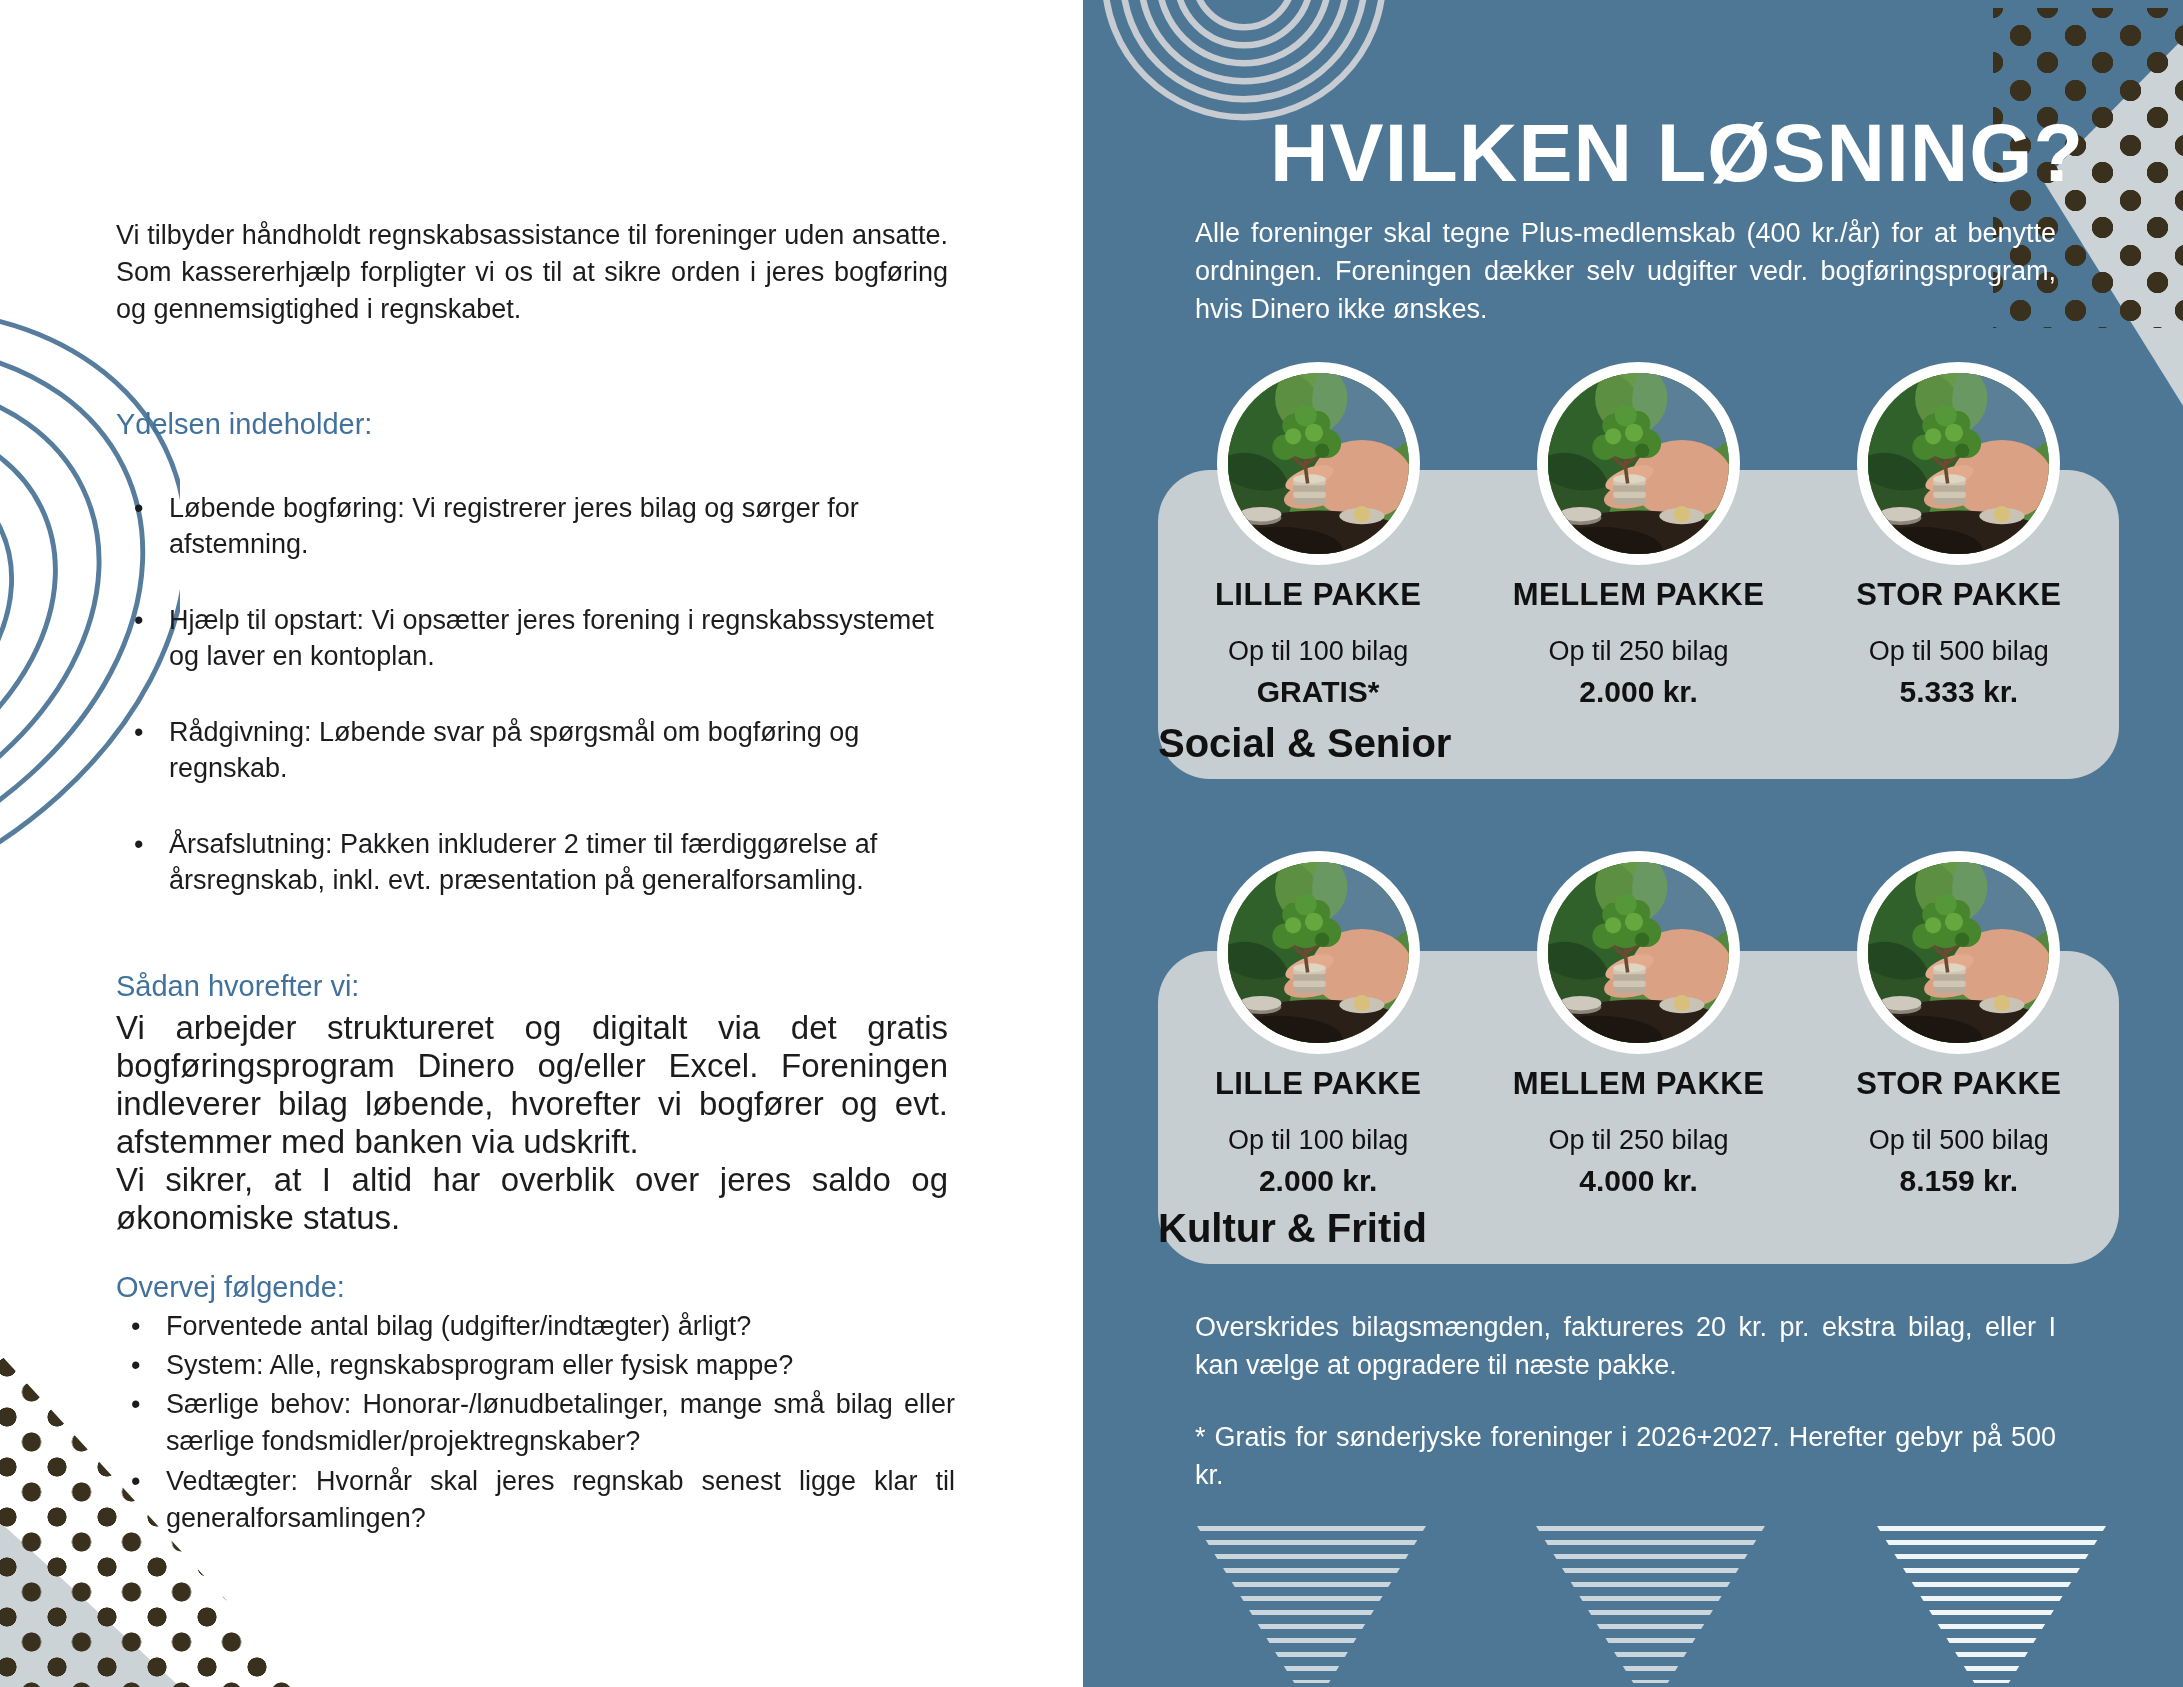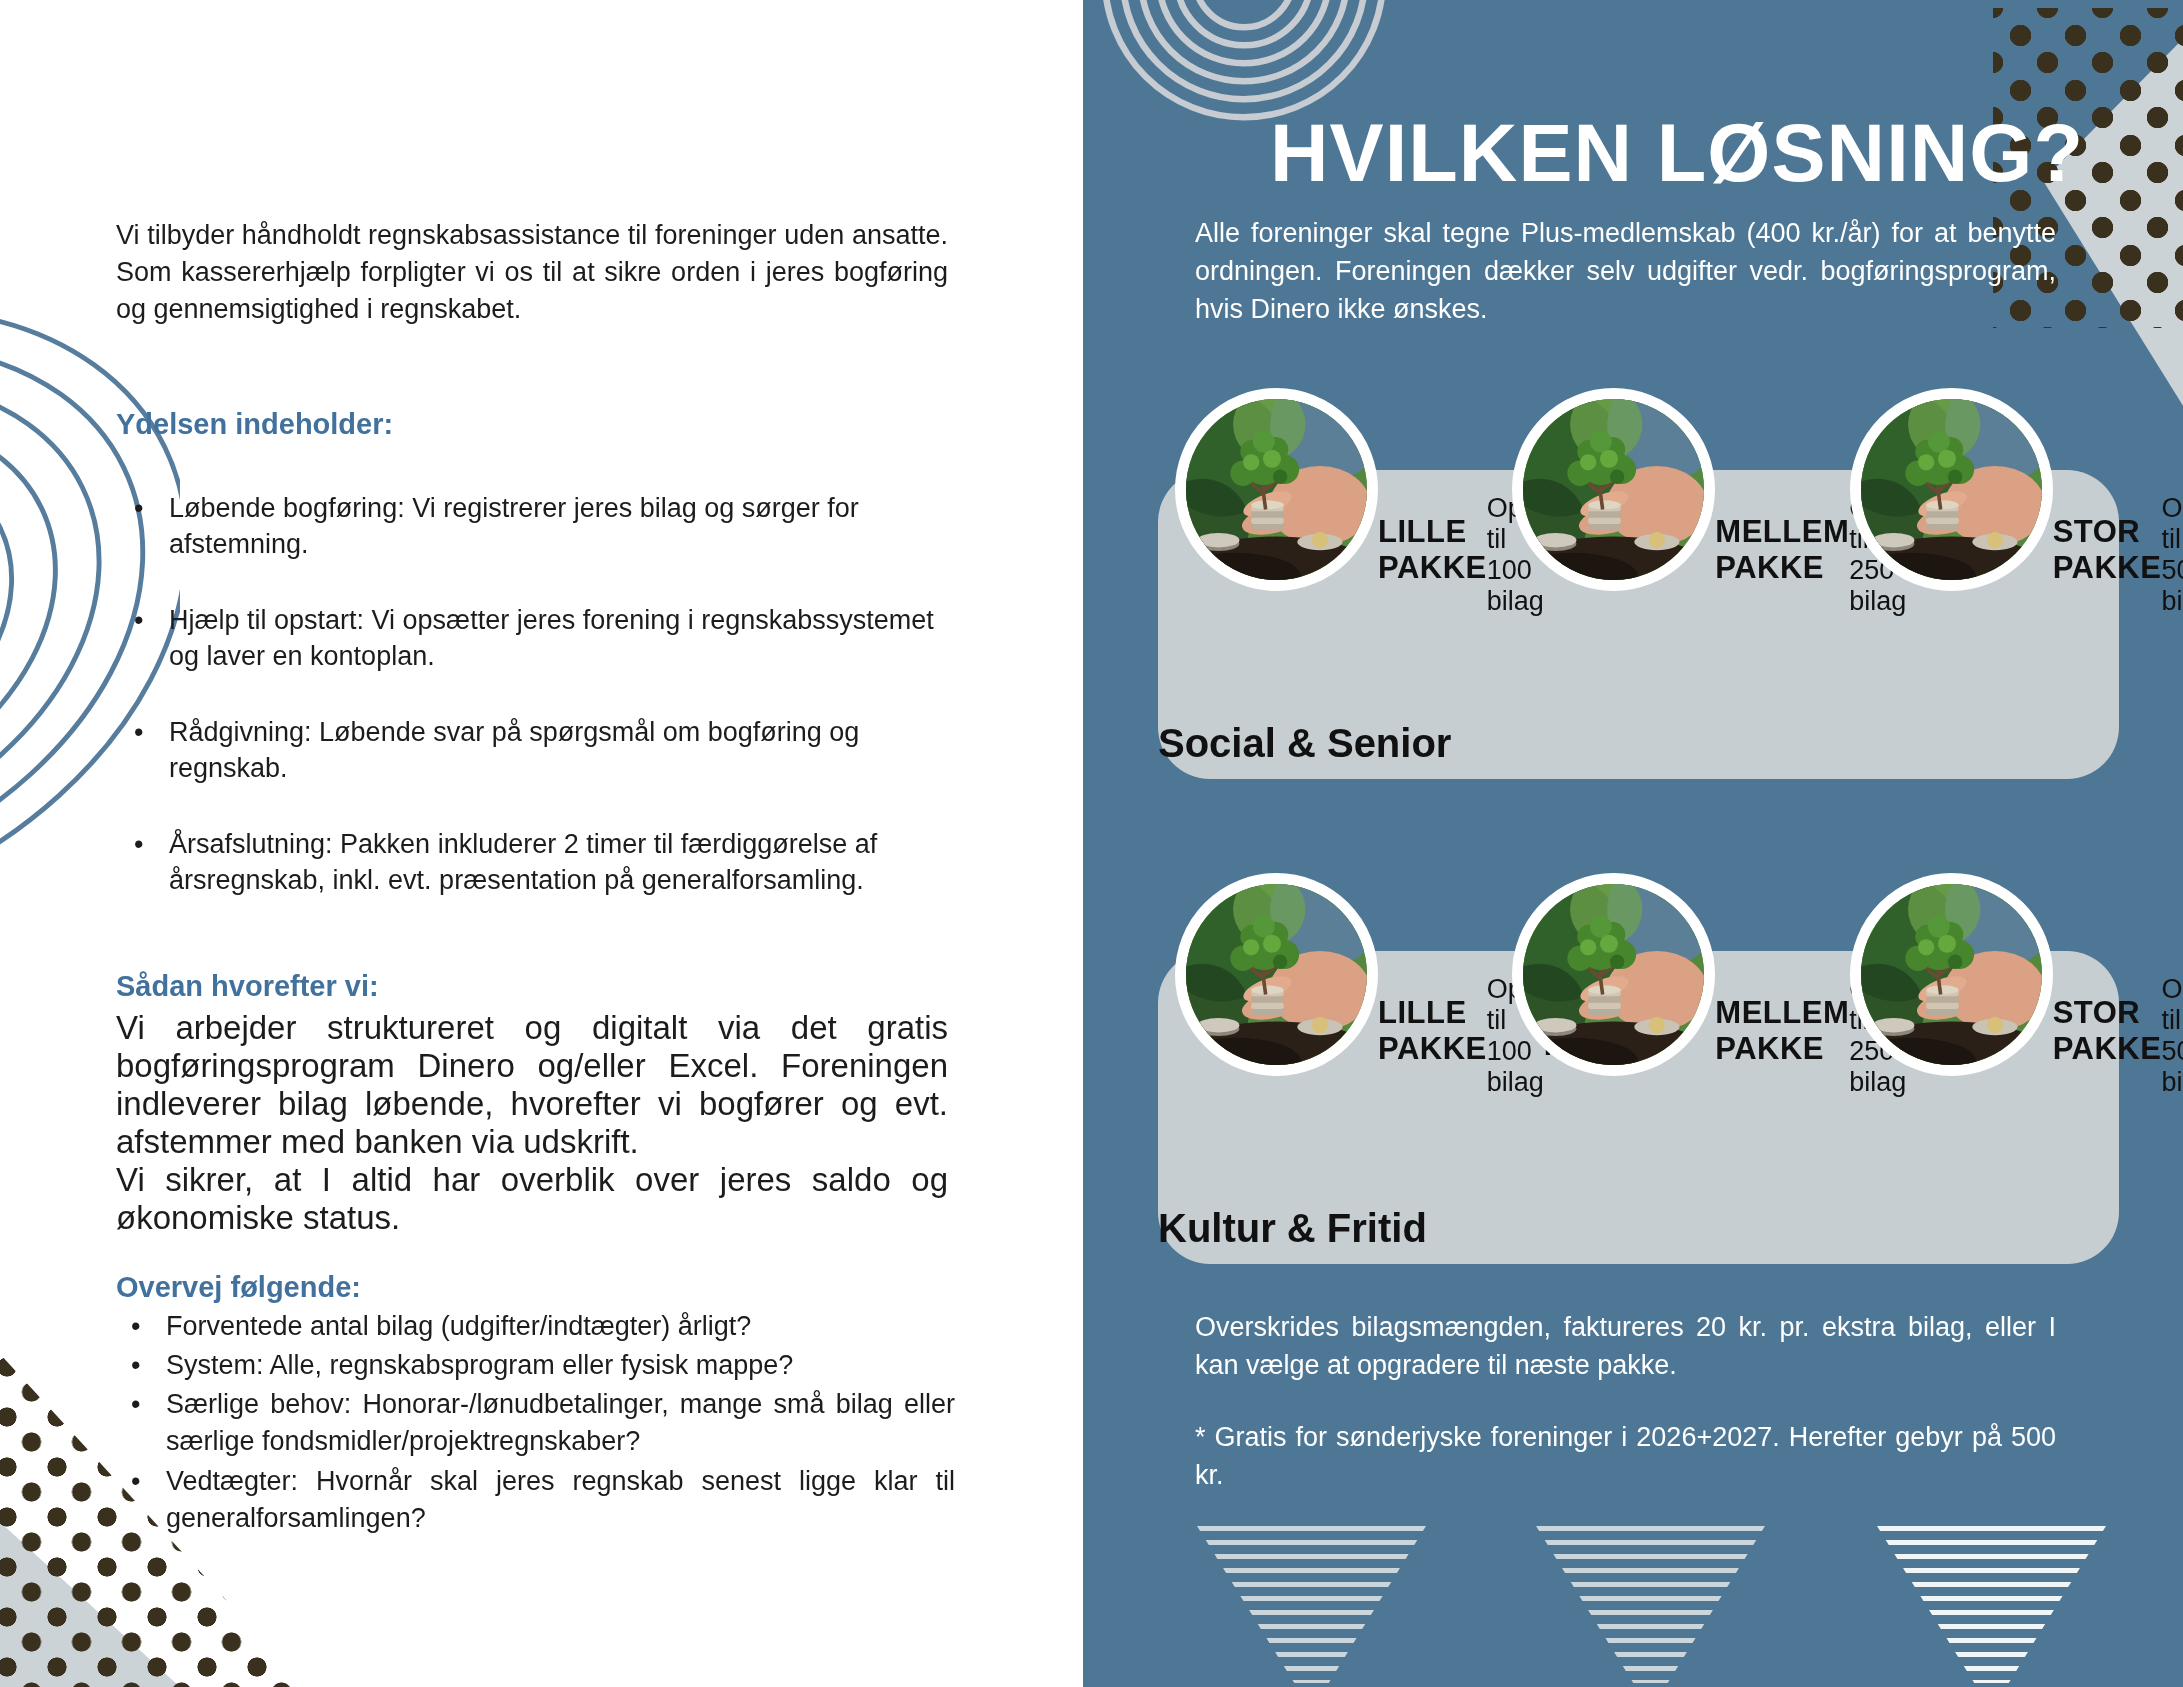--- a/index.html
+++ b/index.html
@@ -29,21 +29,21 @@
        clip-path:polygon(0 0,100% 0,57.5% 100%,42.5% 100%);}
   .fan1{left:1197px;background:repeating-linear-gradient(to bottom,#cbd6dc 0 4.9px,transparent 4.9px 14px);}
   .fan2{left:1536px;background:repeating-linear-gradient(to bottom,#cbd6dc 0 4.9px,transparent 4.9px 14px);}
   .fan3{left:1877px;background:repeating-linear-gradient(to bottom,#f0f6f8 0 4.9px,transparent 4.9px 14px);}
 
   
   .l-title{position:absolute;left:0;top:107px;width:1083px;text-align:center;z-index:4;
            font-size:81px;font-weight:bold;letter-spacing:1.1px;color:#4e7aa2;}
   .l-intro{position:absolute;left:116px;top:217px;width:832px;z-index:4;
            font-size:27px;line-height:37px;text-align:justify;}
-  .l-h2{position:absolute;z-index:4;font-size:29px;font-weight:bold;color:#41719c;}
+  .l-h2{position:absolute;z-index:4;font-size:29px;font-weight:normal;color:#41719c;}
   .h-services{left:116px;top:408px;}
   .h-method{left:116px;top:970px;}
   .h-consider{left:116px;top:1271px;}
   .l-services{position:absolute;left:134px;top:490px;width:819px;z-index:4;}
   .l-services .li{display:flex;margin-bottom:40px;font-size:27px;line-height:36px;}
   .l-consider{position:absolute;left:131px;top:1308px;width:824px;z-index:4;}
   .l-consider .li{display:flex;margin-bottom:2.2px;font-size:27px;line-height:37px;text-align:justify;}
   .li .marker{flex:none;width:35px;font-size:27px;}
   .li .txt{flex:1;}
   .l-method{position:absolute;left:116px;top:1009px;width:832px;z-index:4;
@@ -52,21 +52,21 @@
 
   
   .r-title{position:absolute;left:1083px;top:107px;width:1100px;text-align:center;z-index:4;
            font-size:81px;font-weight:bold;letter-spacing:1.1px;color:#ffffff;padding-left:44px;}
   .r-intro{position:absolute;left:1195px;top:214px;width:861px;z-index:4;
            font-size:27px;line-height:38px;color:#ffffff;text-align:justify;}
   .card{position:absolute;left:1158px;width:961px;background:#c7ced2;border-radius:52px;z-index:4;}
   .card1{top:470px;height:309px;}
   .card2{top:951px;height:313px;}
   .pkgs{display:flex;}
-  .pkg{width:33.333%;display:flex;flex-direction:row;align-items:center;margin-left:17px;}
+  .pkg{width:33.333%;display:flex;flex-direction:column;align-items:center;}
   .photo{width:181px;height:181px;border-radius:50%;border:11px solid #ffffff;overflow:hidden;
          flex:none;box-sizing:content-box;background:#55883f;}
   .card1 .photo{margin-top:-108px;}
   .card2 .photo{margin-top:-100px;}
   .pkg-name{margin-top:12px;font-size:31px;font-weight:bold;letter-spacing:0.5px;color:#111;}
   .pkg-limit{margin-top:23px;font-size:27px;color:#111;}
   .pkg-price{margin-top:7.6px;font-size:30px;font-weight:bold;color:#111;}
   .card-group{position:absolute;left:0;right:0;bottom:13px;text-align:left;
               font-size:40px;font-weight:bold;color:#111;}
   .r-note{position:absolute;left:1195px;width:861px;z-index:4;

